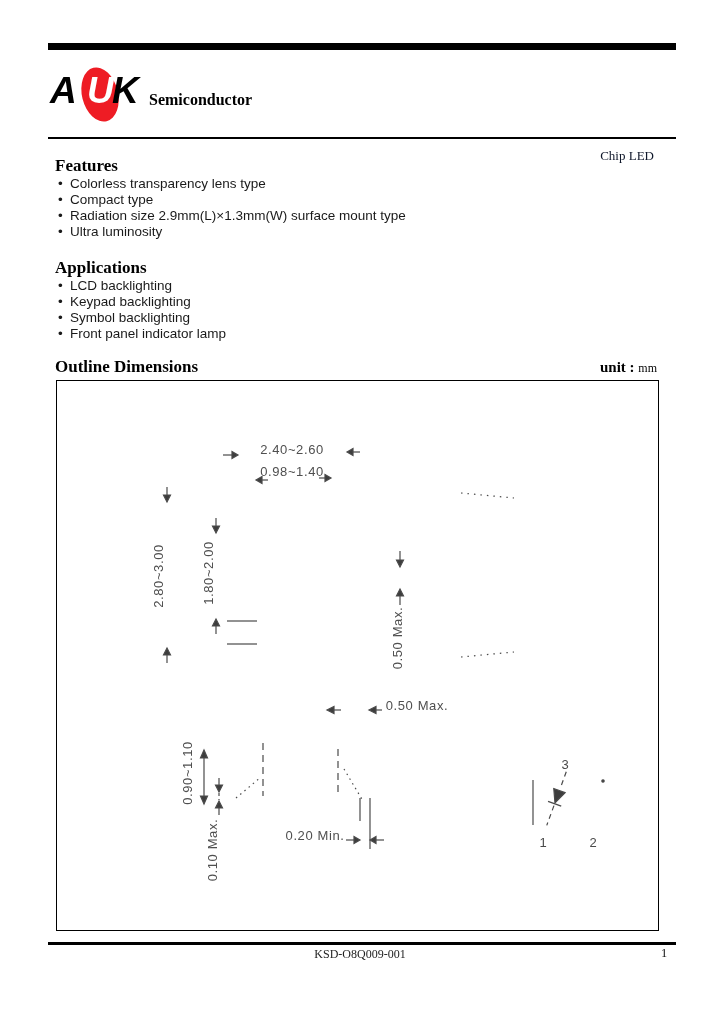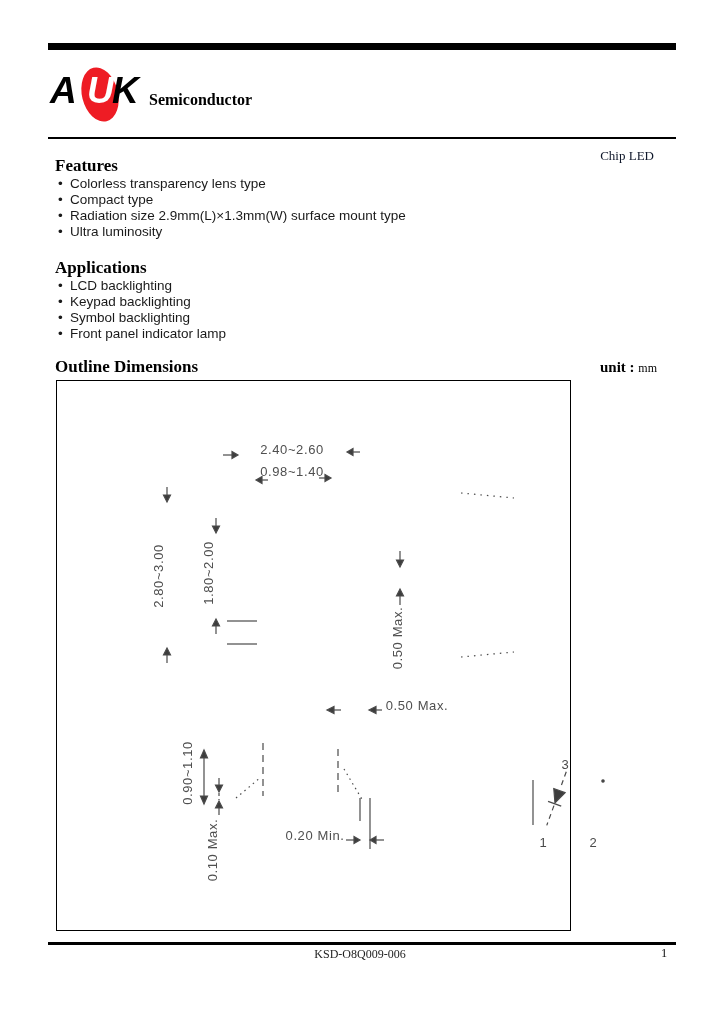--- a/index.html
+++ b/index.html
@@ -20,21 +20,21 @@
   
   .section-heading{font-family:"Liberation Serif",serif;font-weight:700;font-size:17px;color:#000;text-align:right;}
   .bullets{list-style:none;margin:0;padding:0;font-size:13.5px;line-height:15.9px;color:#1a1a1a;}
   .bullets li{position:relative;padding-left:14px;white-space:nowrap;}
   .blt{position:absolute;left:2px;top:0;}
 
   .unit-wrap{right:63px;top:359px;font-family:"Liberation Serif",serif;font-weight:700;font-size:15px;color:#000;}
   .unit-mm{font-weight:400;font-size:12px;text-align:right;}
 
   
-  #outline-box{left:56px;top:380px;width:515px;height:551px;border:1.5px solid #000;box-sizing:border-box;}
+  #outline-box{left:56px;top:380px;width:603px;height:551px;border:1.5px solid #000;box-sizing:border-box;}
   #outline-svg{position:absolute;left:0;top:0;width:600px;height:548px;}
   .dim-label{position:absolute;font-family:"Liberation Sans",sans-serif;font-size:13px;letter-spacing:0.6px;color:#4f4f4f;white-space:nowrap;}
   .hdim{transform:translate(-50%,-50%);}
   .vdim{transform:translate(-50%,-50%) rotate(-90deg);}
   .pin-num{position:absolute;font-family:"Liberation Sans",sans-serif;font-size:13px;color:#4a4a4a;transform:translate(-50%,-50%);}
   .pin-conn{position:absolute;left:476px;top:481px;font-family:"Liberation Sans",sans-serif;font-size:12px;line-height:13.5px;color:#3d3d3d;letter-spacing:0.4px;white-space:nowrap;}
 
   
   .footer-rule{left:48px;top:942px;width:628px;height:3px;background:#000;}
   .doc-number{left:50%;transform:translateX(-50%);top:947px;font-family:"Liberation Serif",serif;font-size:12px;color:#222;}
@@ -193,16 +193,16 @@
     <div class="dim-label vdim" style="left:155px;top:469px;">0.10 Max.</div>
     <div class="dim-label hdim" style="left:258px;top:454px;">0.20 Min.</div>
 
     <div class="pin-num" style="left:508px;top:383px;">3</div>
     <div class="pin-num" style="left:486px;top:461px;">1</div>
     <div class="pin-num" style="left:536px;top:461px;">2</div>
 
   </div>
 
   <div class="abs footer-rule"></div>
-  <div class="abs doc-number">KSD-O8Q009-006</div>
+  <div class="abs doc-number">KSD-O8Q009-001</div>
   <div class="abs page-number">1</div>
 
 </div>
 
 </body></html>

